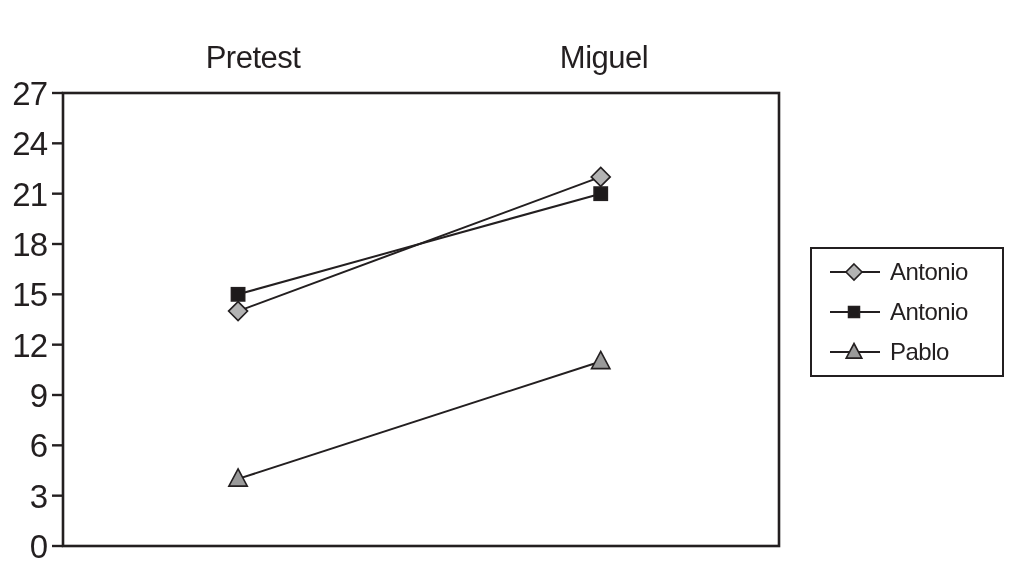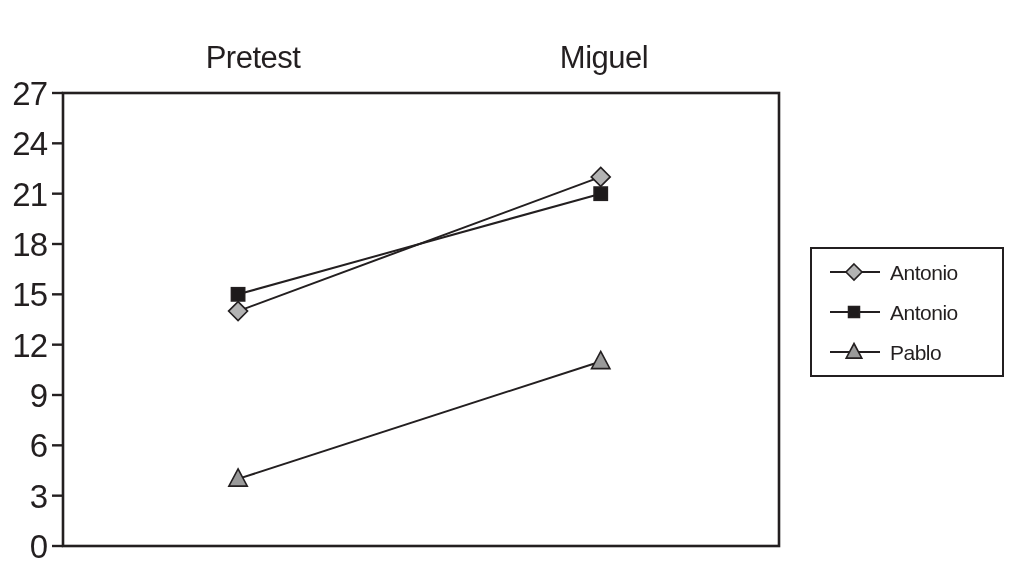--- a/index.html
+++ b/index.html
@@ -36,21 +36,21 @@
   }
   .legend-row{
     display:flex;
     align-items:center;
     height:44px;
     padding-left:18px;
   }
   .legend-glyph{width:50px;height:22px;flex:0 0 auto;}
   .legend-label{
     margin-left:10px;
-    font-size:21px;
+    font-size:24px;
     color:#231f20;
     letter-spacing:-0.5px;
     line-height:1;
     white-space:nowrap;
   }
 </style>
 </head>
 <body>
 
 <div class="stage">

